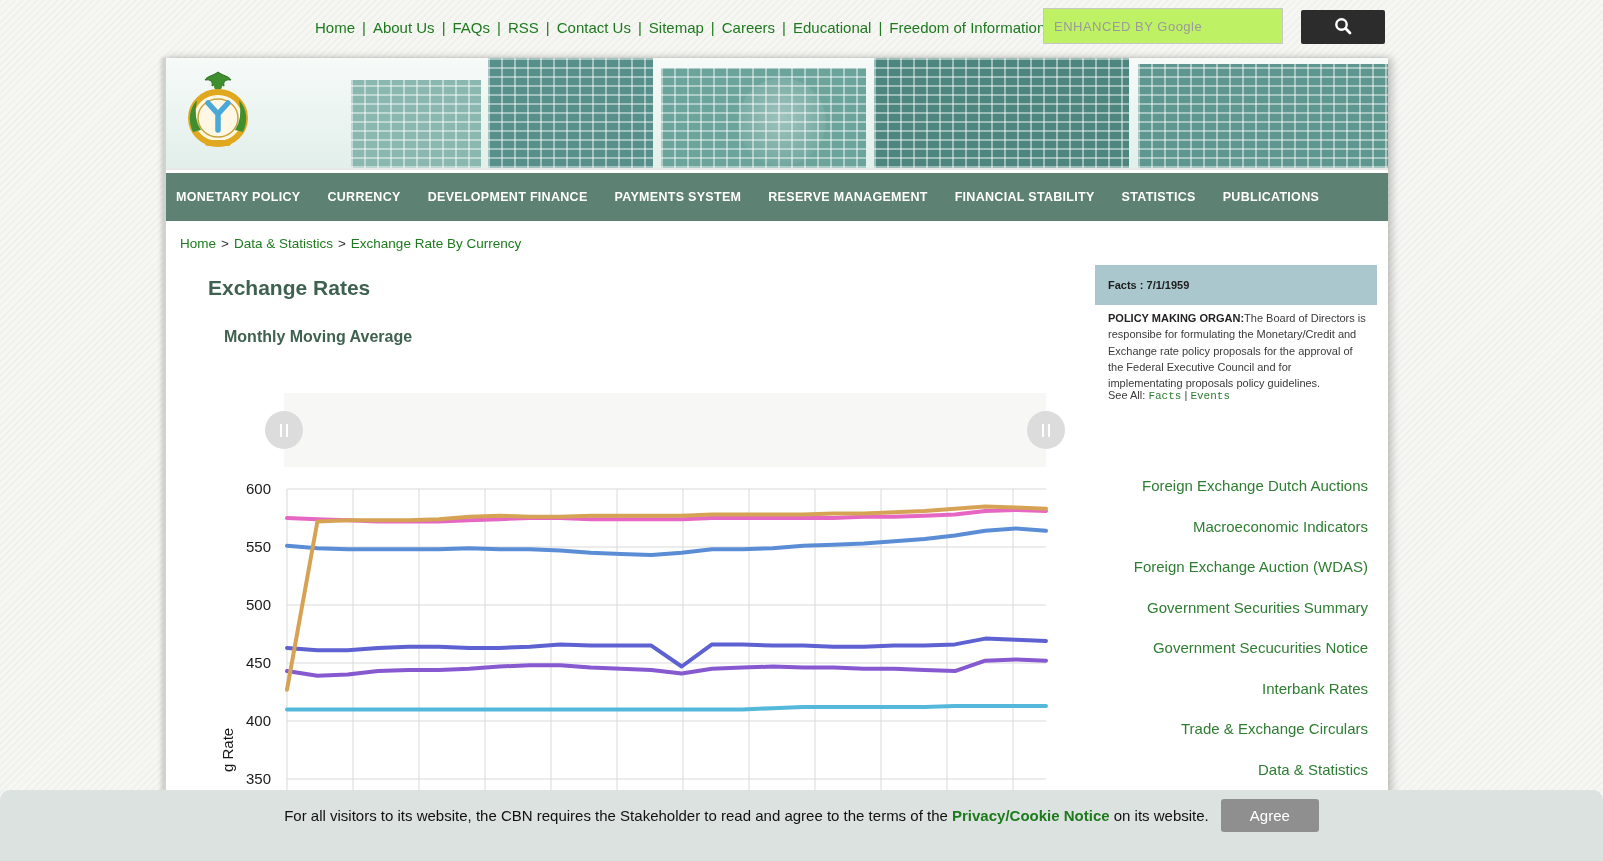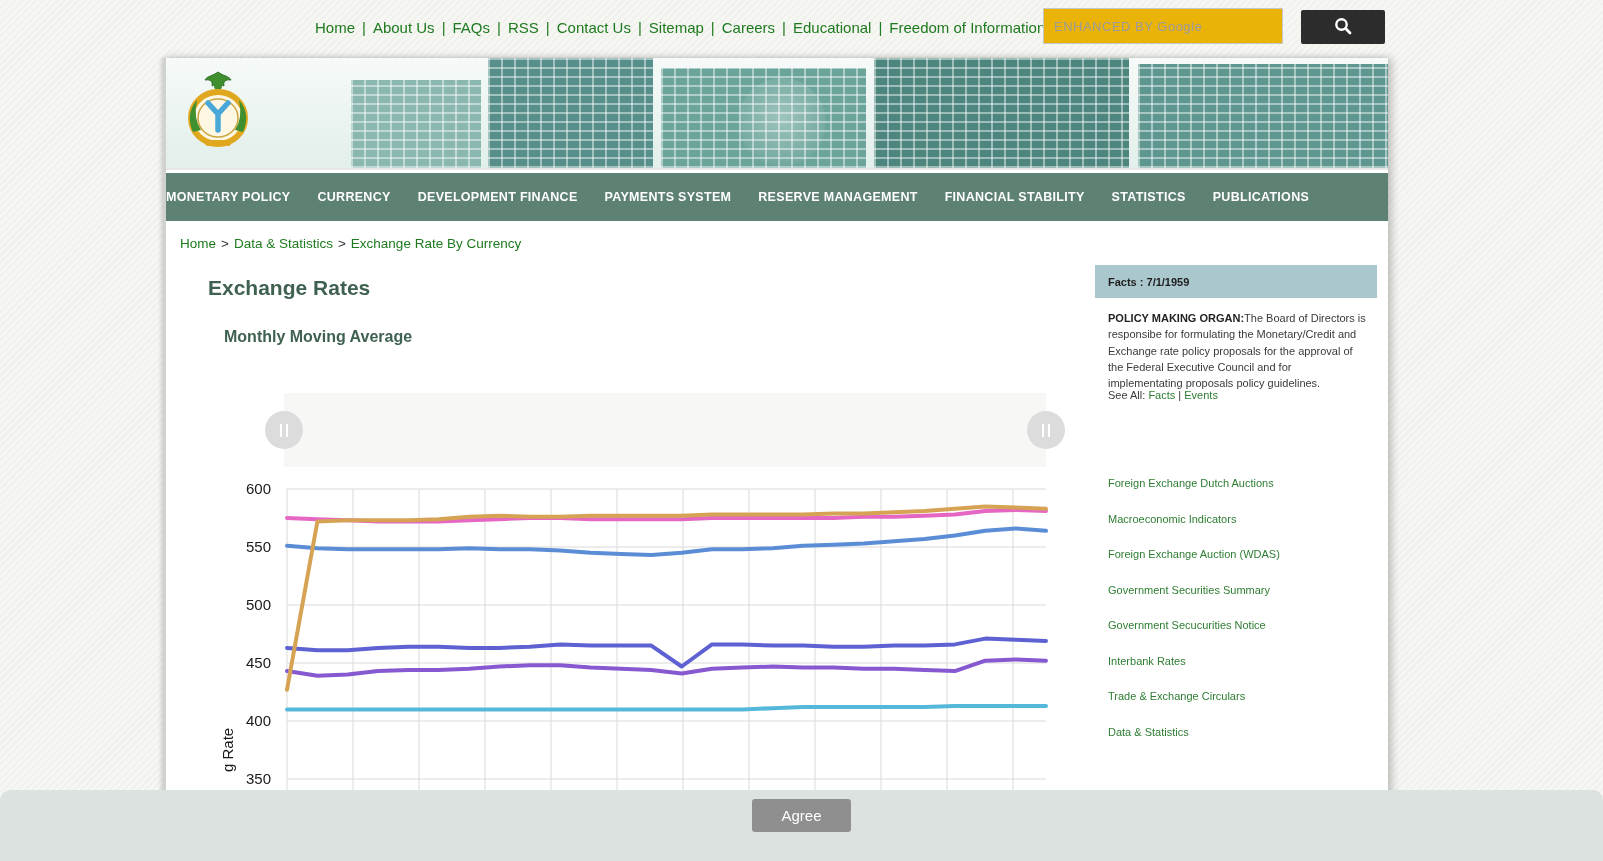--- a/index.html
+++ b/index.html
@@ -10,21 +10,21 @@
     background-image:repeating-linear-gradient(135deg, rgba(0,0,0,0.025) 0 2px, transparent 2px 5px);
     position:relative;
   }
 
   
   .topbar { position:absolute; left:0; top:0; width:1603px; height:57px; }
   .topnav { position:absolute; left:315px; top:19px; font-size:15px; color:#1e7a1e; white-space:nowrap; }
   .topnav a { color:#1e7a1e; text-decoration:none; cursor:pointer; }
   .topnav .sep { color:#1e7a1e; margin:0 7px; }
   .search-input { position:absolute; left:1043px; top:8px; width:240px; height:36px;
-    border:1px solid #c7c7c7; background:#eab308; padding:0 10px; font-size:13px; color:#444;
+    border:1px solid #c7c7c7; background:#bef264; padding:0 10px; font-size:13px; color:#444;
     font-family:"Liberation Sans", sans-serif; }
   .search-input::placeholder { color:#9b9b9b; letter-spacing:0.5px; }
   .search-btn { position:absolute; left:1301px; top:10px; width:84px; height:34px;
     background:#2c2c2c; border:none; border-radius:2px; cursor:pointer;
     display:flex; align-items:center; justify-content:center; }
 
   
   .site { position:absolute; left:163px; top:58px; width:1225px; height:803px;
     background:#fff; border-left:3px solid #cfd2cf;
     box-shadow: 4px 0 8px rgba(0,0,0,0.22), -2px 0 4px rgba(0,0,0,0.12); }
@@ -43,21 +43,21 @@
   .b5 { left:972px; width:253px; top:6px; background-color:#5e978f; }
   .emblem-watermark { position:absolute; left:572px; top:20px; width:88px; height:88px; border-radius:50%;
     background:radial-gradient(circle at 50% 45%, rgba(255,255,255,0.35), rgba(255,255,255,0.06) 70%); }
   .logo { position:absolute; left:13px; top:12px; }
   .site-title { position:absolute; left:95px; top:48px; font-size:34px; font-weight:bold;
     color:#f3c032; letter-spacing:0.5px; -webkit-text-stroke:1.2px #5d5c40;
     text-shadow:1px 1px 0 #4f4f38; white-space:nowrap; }
 
   
   .navbar { margin-top:3px; height:48px; background:#5d8172; display:flex; align-items:center;
-    gap:27px; }
+    padding-left:10px; gap:27px; }
   .navbar a { color:#fff; font-size:12.5px; font-weight:bold; letter-spacing:0.3px;
     text-decoration:none; white-space:nowrap; cursor:pointer; }
 
   
   .breadcrumb { position:absolute; left:14px; top:178px; font-size:13.5px; }
   .breadcrumb a { color:#1e7a1e; text-decoration:none; cursor:pointer; }
   .breadcrumb .sep { color:#333; margin:0 5px; }
 
   
   .h1 { position:absolute; left:42px; top:218px; font-size:21px; font-weight:bold; color:#3f6150; }
@@ -70,32 +70,32 @@
   .slider-handle.left { left:99px; }
   .slider-handle.right { left:861px; }
   .slider-handle .bar { width:2px; height:13px; background:#fff; }
 
   
   .chart-svg { position:absolute; left:37px; top:412px; }
   .chart-svg .grid { stroke:#d9d9d9; stroke-width:1; }
   .chart-svg .tick { font-family:"Liberation Sans", sans-serif; font-size:15px; fill:#1a1a1a; }
 
   
-  .side-head { position:absolute; left:929px; width:282px; height:33px; background:#abc7ce;
+  .side-head { position:absolute; left:929px; width:282px; height:40px; background:#abc7ce;
     font-size:11px; font-weight:bold; color:#1d1d1d; display:flex; align-items:center; padding-left:13px; }
   .facts-head { top:207px; }
   .facts-body { position:absolute; left:942px; top:252px; width:258px; font-size:11px;
     line-height:1.48; color:#3a3a3a; }
   .facts-body b { color:#222; }
   .see-all { position:absolute; left:942px; top:331px; font-size:11px; color:#3a3a3a; }
-  .see-all a { color:#2e7d32; text-decoration:none; cursor:pointer; }
+  .see-all a { color:#2e7d32; text-decoration:none; cursor:pointer;font-family:Liberation Mono, monospace; }
   .related-head { top:374px; }
   .related-links { position:absolute; left:942px; top:419px; width:260px; }
-  .related-links a { display:block; color:#2e7d32; font-size:11px; text-decoration:none;
-    margin-bottom:23.5px; cursor:pointer; }
+  .related-links a { display:block; color:#2e7d32; font-size:15px; text-decoration:none;
+    margin-bottom:23.5px; cursor:pointer;text-align:right; }
 
   
   .cookiebar { position:absolute; left:0; top:790px; width:1603px; height:71px;
     background:#dce2df; border-radius:10px 10px 0 0; z-index:20;
     display:flex; align-items:flex-start; justify-content:center; padding-top:9px; }
   .cookiebar .row { display:flex; align-items:center; gap:12px; }
   .cookie-text { font-size:15px; color:#111; }
   .cookie-text a { color:#1d7a1d; font-weight:bold; text-decoration:none; cursor:pointer; }
   .agree-btn { background:#8f8f8f; color:#fff; border:none; border-radius:3px;
     font-size:15px; padding:8px 29px; cursor:pointer; font-family:"Liberation Sans", sans-serif; }
@@ -223,15 +223,16 @@
       <a>Government Secucurities Notice</a>
       <a>Interbank Rates</a>
       <a>Trade &amp; Exchange Circulars</a>
       <a>Data &amp; Statistics</a>
     </div>
 
 </div>
 
 <div class="cookiebar">
   <div class="row">
+    <span class="cookie-text"><span>For all visitors to its website, the CBN requires the Stakeholder to read and agree to the terms of the </span><a>Privacy/Cookie Notice</a><span> on its website.</span></span>
     <button class="agree-btn">Agree</button>
   </div>
 </div>
 
 </body></html>

